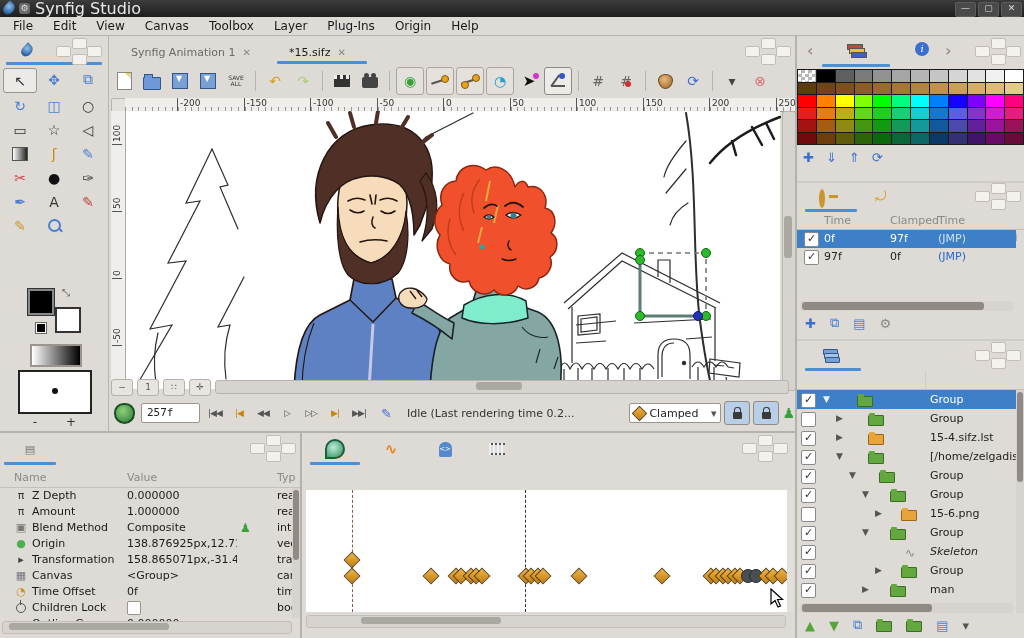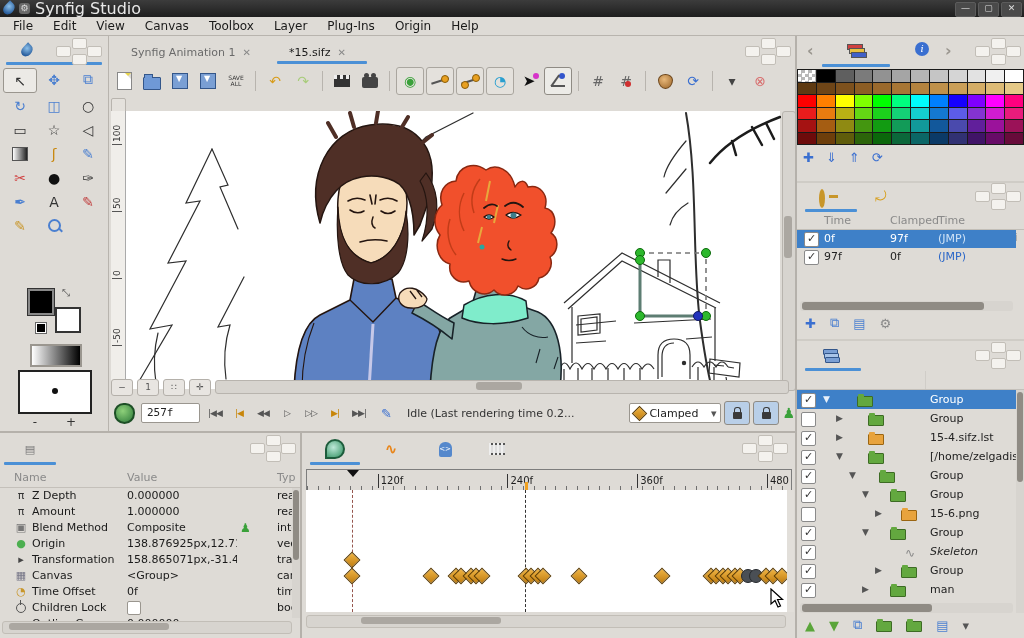--- a/index.html
+++ b/index.html
@@ -392,20 +392,32 @@
         </span>
         <span class="tsep"></span>
         <span class="tbtn">
           <span style="color: rgb(68, 68, 68);">▾</span>
         </span>
         <span class="tbtn">
           <span style="color: rgb(216, 112, 112);">⊗</span>
         </span>
       </div>
     <div id="corner" class="abs"></div>
+    <div id="hruler" class="abs">
+        <span class="hrlabel" style="left: 52px;">-200</span>
+        <span class="hrlabel" style="left: 118.5px;">-150</span>
+        <span class="hrlabel" style="left: 185px;">-100</span>
+        <span class="hrlabel" style="left: 251.5px;">-50</span>
+        <span class="hrlabel" style="left: 318px;">0</span>
+        <span class="hrlabel" style="left: 384.5px;">50</span>
+        <span class="hrlabel" style="left: 451px;">100</span>
+        <span class="hrlabel" style="left: 517.5px;">150</span>
+        <span class="hrlabel" style="left: 584px;">200</span>
+        <span class="hrlabel" style="left: 650.5px;">250</span>
+      </div>
     <div id="vruler" class="abs">
         <span class="vrlabel" style="top: 22px;">100</span>
         <span class="vrlabel" style="top: 89px;">50</span>
         <span class="vrlabel" style="top: 156px;">0</span>
         <span class="vrlabel" style="top: 223px;">-50</span>
       </div>
 
     <div id="cvs" class="abs">
       <svg width="655" height="278" viewBox="0 0 655 278">
         <g stroke="#2e2e2e" stroke-width="1.2" fill="none" stroke-linecap="round">
@@ -616,28 +628,20 @@
       </div>
     <div class="tttab" style="left:170px;">
         <span class="tt4"></span>
       </div>
     <div class="dockctl" style="left:440px;top:2px;">
         <span class="u"></span>
         <span class="l"></span>
         <span class="r"></span>
         <span class="d"></span>
       </div>
-    <div id="ttruler">
-        <span class="ttlabel" style="left: 70.72px;">120f</span>
-        <span class="ttlabel" style="left: 200.44px;">240f</span>
-        <span class="ttlabel" style="left: 330.16px;">360f</span>
-        <span class="ttlabel" style="left: 459.88px;">480</span>
-        <span class="kftri" style="left: 45.857px;"></span>
-        <span class="curtick" style="left: 218.817px;"></span>
-      </div>
     <div id="tttrack">
         <span class="kfline" style="left: 45.857px;"></span>
         <span class="curline" style="left: 218.817px;"></span>
         <span class="wp" style="left: 45.857px; top: 70px;"></span>
         <span class="wp" style="left: 45.857px; top: 86px;"></span>
         <span class="wp" style="left: 124.77px; top: 86px;"></span>
         <span class="wp" style="left: 149.633px; top: 86px;"></span>
         <span class="wp" style="left: 155.038px; top: 86px;"></span>
         <span class="wp" style="left: 164.767px; top: 86px;"></span>
         <span class="wp" style="left: 170.172px; top: 86px;"></span>

